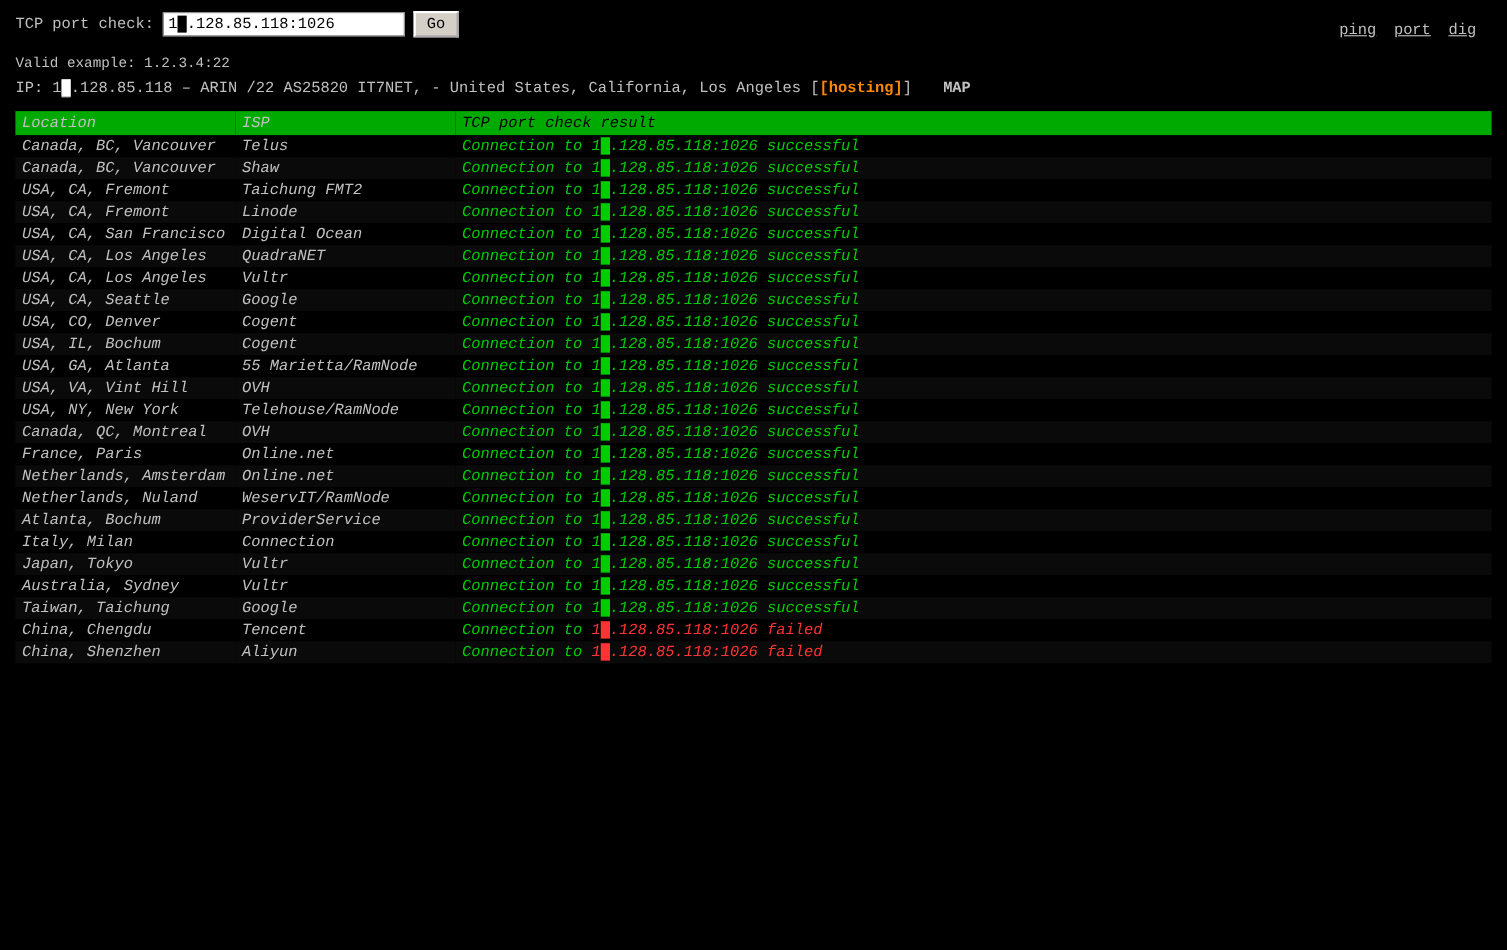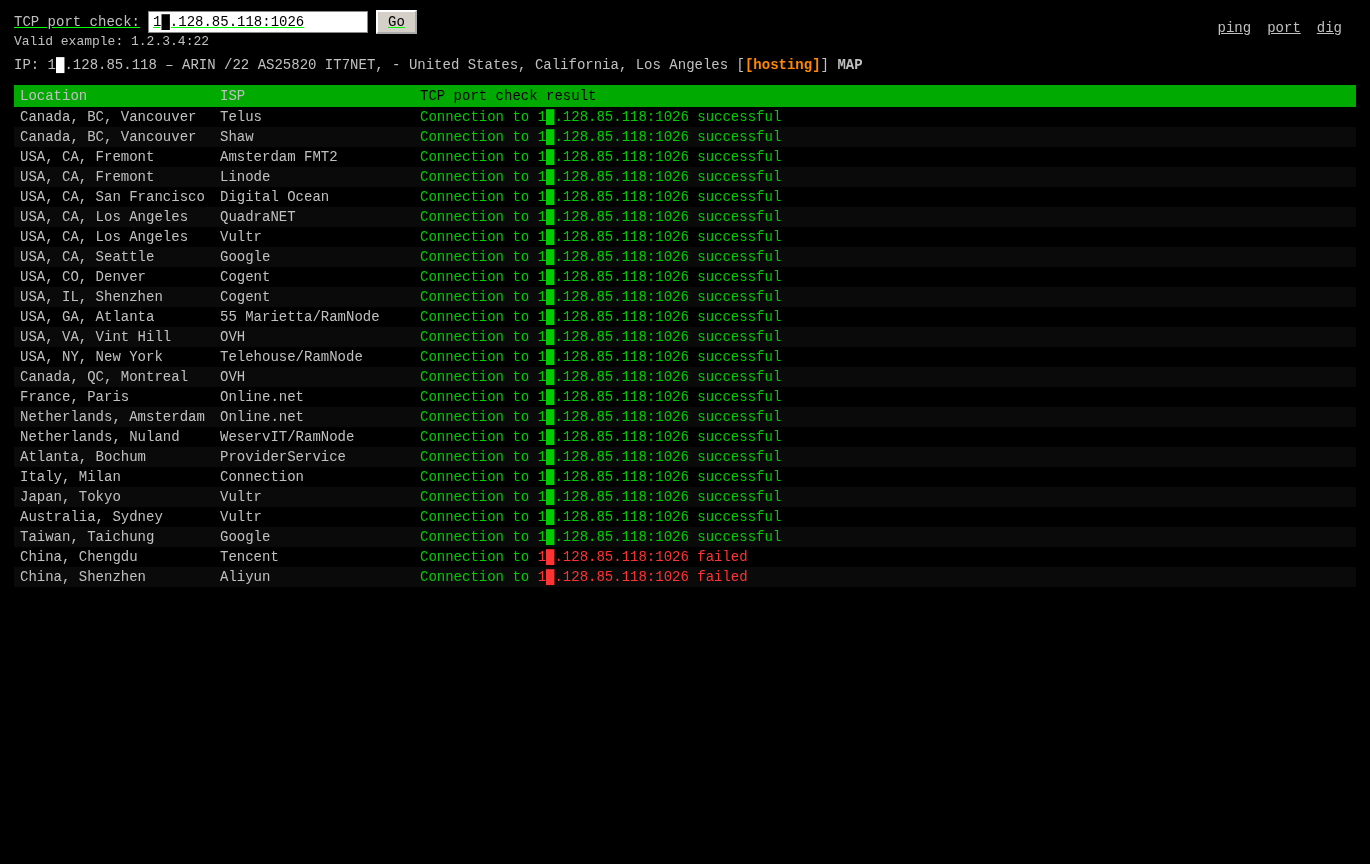--- a/index.html
+++ b/index.html
@@ -7,22 +7,21 @@
       background: #000;
       color: #00ff00;
       font-family: 'Courier New', Courier, monospace;
       font-size: 14px;
       padding: 10px 14px;
     }
     .top-bar {
       display: flex;
       align-items: center;
       gap: 8px;
-      margin-bottom: 0;
-      text-decoration: underline;
+      margin-bottom: 16px;
     }
     .top-bar label {
       color: #c0c0c0;
       white-space: nowrap;
     }
     .top-bar input {
       background: #fff;
       color: #000;
       border: 1px solid #888;
       padding: 2px 4px;
@@ -67,24 +66,26 @@
       cursor: pointer;
     }
     .ip-info .hosting {
       color: #ff8800;
       font-weight: bold;
     }
     .ip-info .map-link {
       color: #c0c0c0;
       cursor: pointer;
       font-weight: bold;
+      margin-left: 20px;
     }
     table {
       width: 100%;
       border-collapse: collapse;
+      font-style: italic;
     }
     thead tr {
       background: #00aa00;
     }
     thead th {
       color: #000;
       text-align: left;
       padding: 3px 6px;
       font-weight: normal;
       font-size: 14px;
@@ -135,21 +136,21 @@
           <td class="col-isp">Telus</td>
           <td><span style="color: rgb(0, 204, 0);">Connection to </span><span style="color: rgb(0, 204, 0);">1█.128.85.118:1026</span> <span style="color: rgb(0, 204, 0);">successful</span></td>
         </tr>
         <tr>
           <td class="col-location">Canada, BC, Vancouver</td>
           <td class="col-isp">Shaw</td>
           <td><span style="color: rgb(0, 204, 0);">Connection to </span><span style="color: rgb(0, 204, 0);">1█.128.85.118:1026</span> <span style="color: rgb(0, 204, 0);">successful</span></td>
         </tr>
         <tr>
           <td class="col-location">USA, CA, Fremont</td>
-          <td class="col-isp">Amsterdam FMT2</td>
+          <td class="col-isp">Taichung FMT2</td>
           <td><span style="color: rgb(0, 204, 0);">Connection to </span><span style="color: rgb(0, 204, 0);">1█.128.85.118:1026</span> <span style="color: rgb(0, 204, 0);">successful</span></td>
         </tr>
         <tr>
           <td class="col-location">USA, CA, Fremont</td>
           <td class="col-isp">Linode</td>
           <td><span style="color: rgb(0, 204, 0);">Connection to </span><span style="color: rgb(0, 204, 0);">1█.128.85.118:1026</span> <span style="color: rgb(0, 204, 0);">successful</span></td>
         </tr>
         <tr>
           <td class="col-location">USA, CA, San Francisco</td>
           <td class="col-isp">Digital Ocean</td>
@@ -169,21 +170,21 @@
           <td class="col-location">USA, CA, Seattle</td>
           <td class="col-isp">Google</td>
           <td><span style="color: rgb(0, 204, 0);">Connection to </span><span style="color: rgb(0, 204, 0);">1█.128.85.118:1026</span> <span style="color: rgb(0, 204, 0);">successful</span></td>
         </tr>
         <tr>
           <td class="col-location">USA, CO, Denver</td>
           <td class="col-isp">Cogent</td>
           <td><span style="color: rgb(0, 204, 0);">Connection to </span><span style="color: rgb(0, 204, 0);">1█.128.85.118:1026</span> <span style="color: rgb(0, 204, 0);">successful</span></td>
         </tr>
         <tr>
-          <td class="col-location">USA, IL, Shenzhen</td>
+          <td class="col-location">USA, IL, Bochum</td>
           <td class="col-isp">Cogent</td>
           <td><span style="color: rgb(0, 204, 0);">Connection to </span><span style="color: rgb(0, 204, 0);">1█.128.85.118:1026</span> <span style="color: rgb(0, 204, 0);">successful</span></td>
         </tr>
         <tr>
           <td class="col-location">USA, GA, Atlanta</td>
           <td class="col-isp">55 Marietta/RamNode</td>
           <td><span style="color: rgb(0, 204, 0);">Connection to </span><span style="color: rgb(0, 204, 0);">1█.128.85.118:1026</span> <span style="color: rgb(0, 204, 0);">successful</span></td>
         </tr>
         <tr>
           <td class="col-location">USA, VA, Vint Hill</td>

